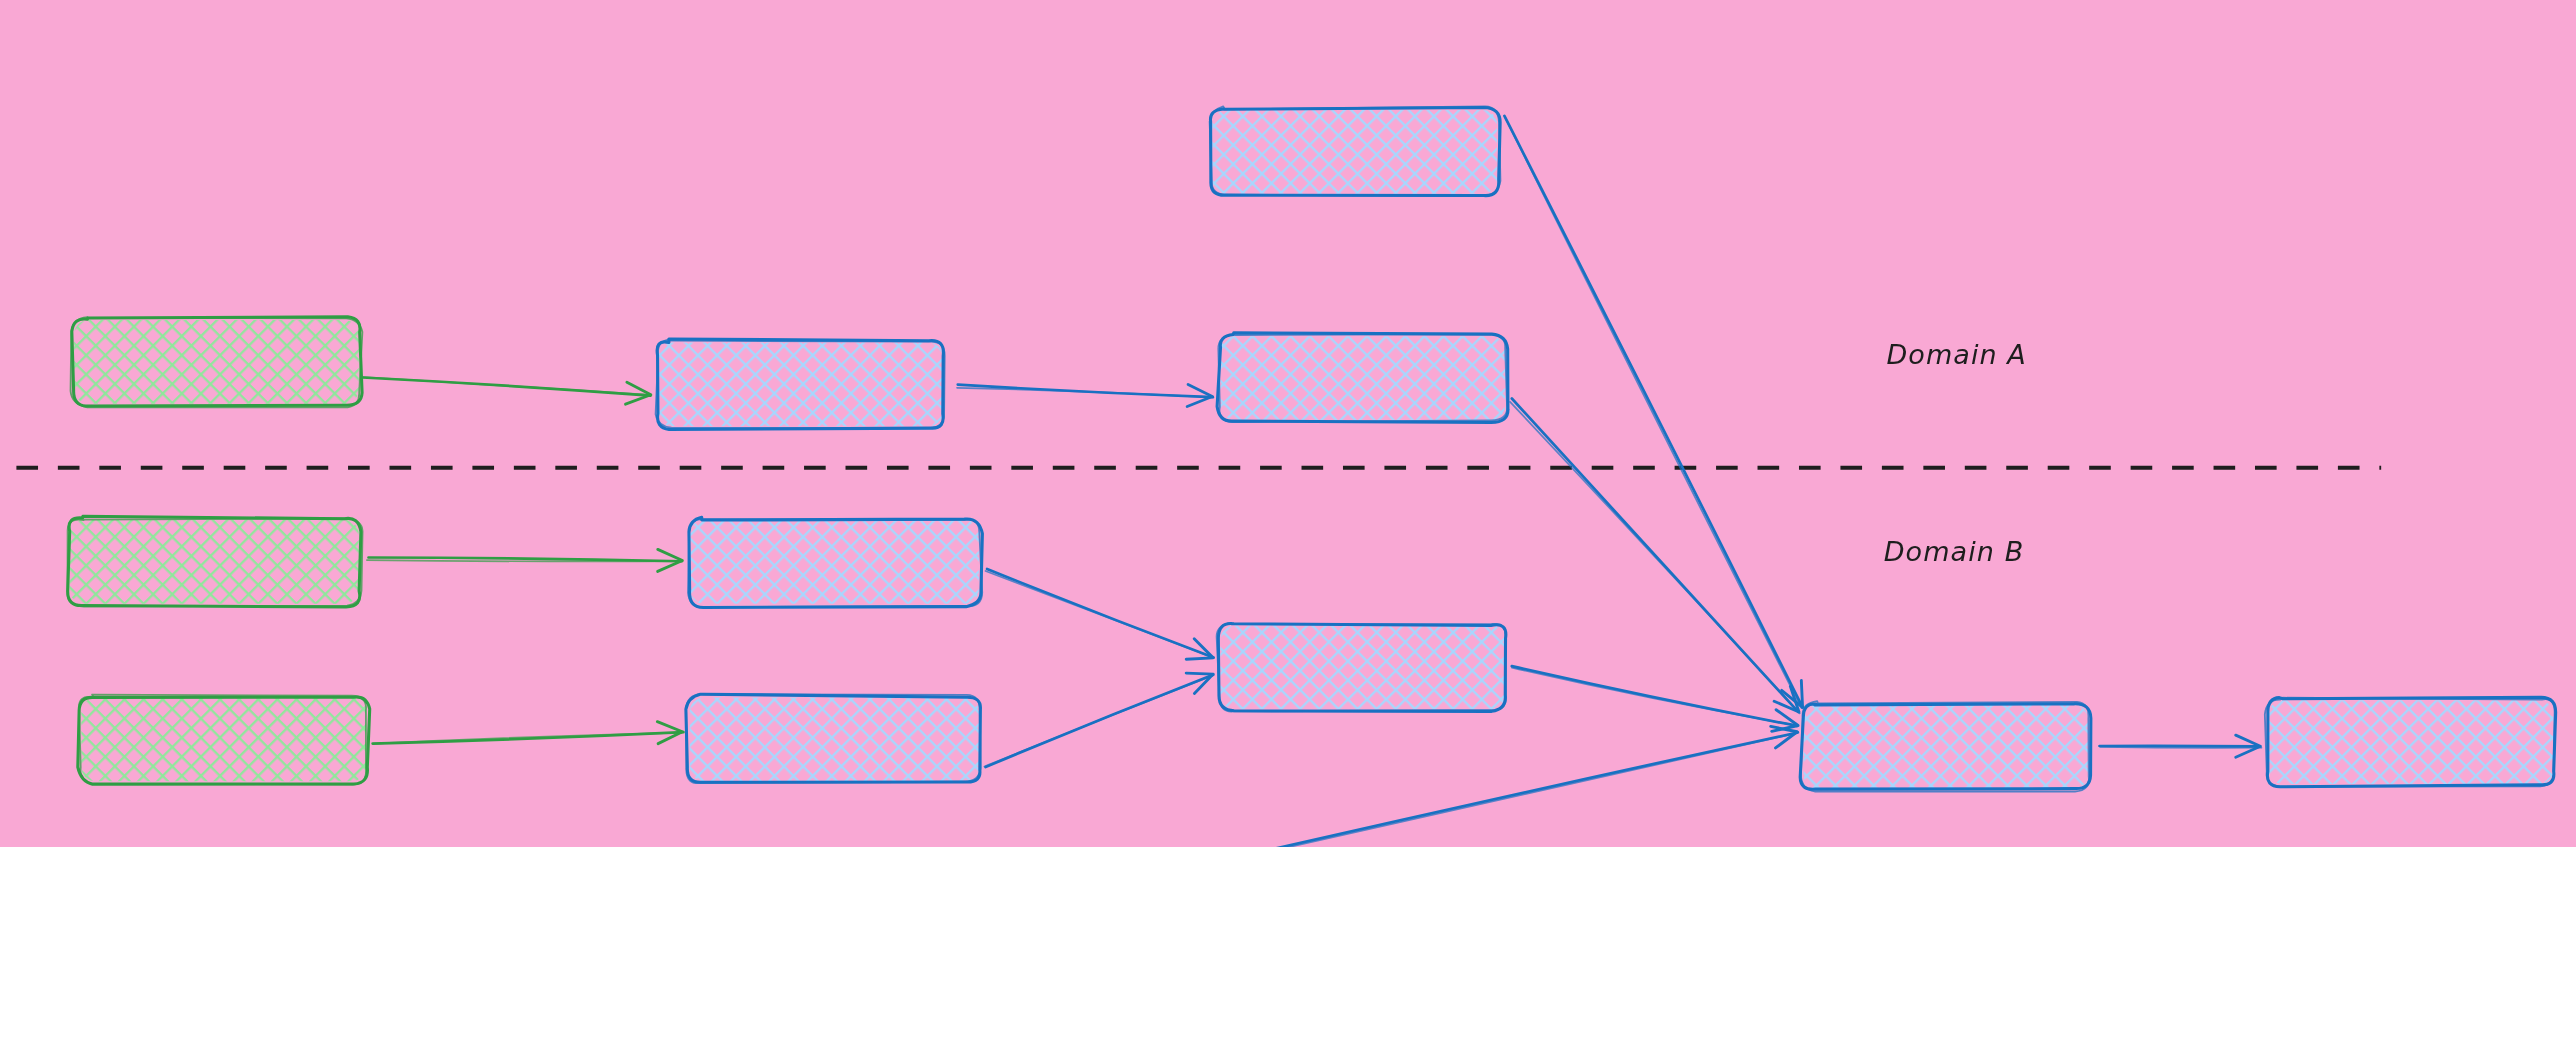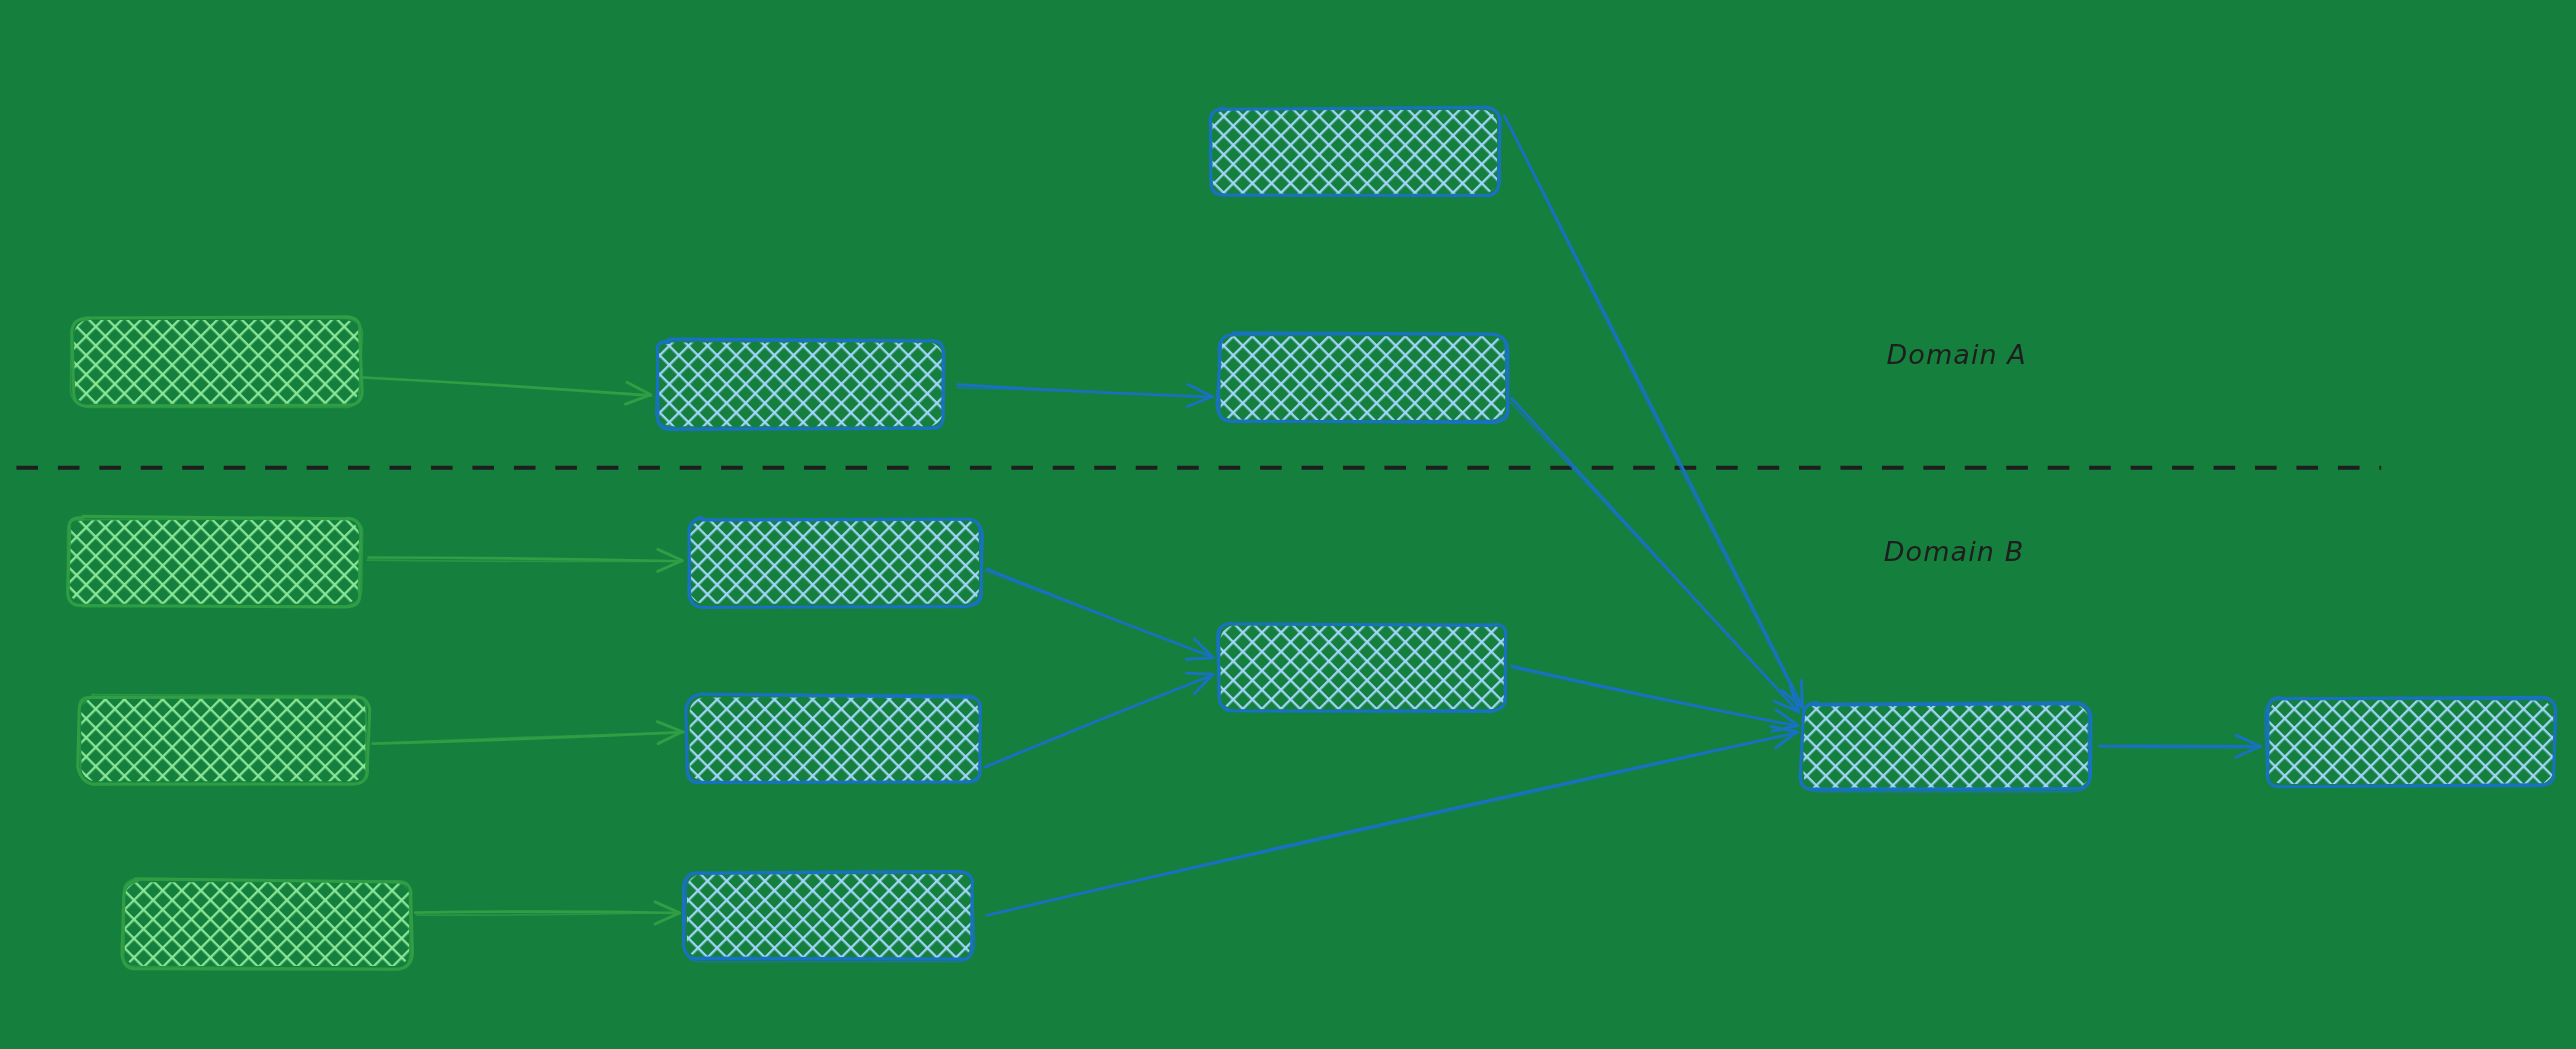--- a/index.html
+++ b/index.html
@@ -7,22 +7,22 @@
     margin: 0;
     padding: 0;
     background: #ffffff;
   }
   body {
     font-family: "Liberation Sans", sans-serif;
   }
   #canvas-root {
     position: relative;
     width: 2576px;
-    height: 1049px;
-    background: #15803d;
+    height: 847px;
+    background: #f9a8d4;
     overflow: hidden;
   }
   #diagram-svg {
     position: absolute;
     top: 0;
     left: 0;
     width: 2576px;
     height: 1049px;
     display: block;
   }

